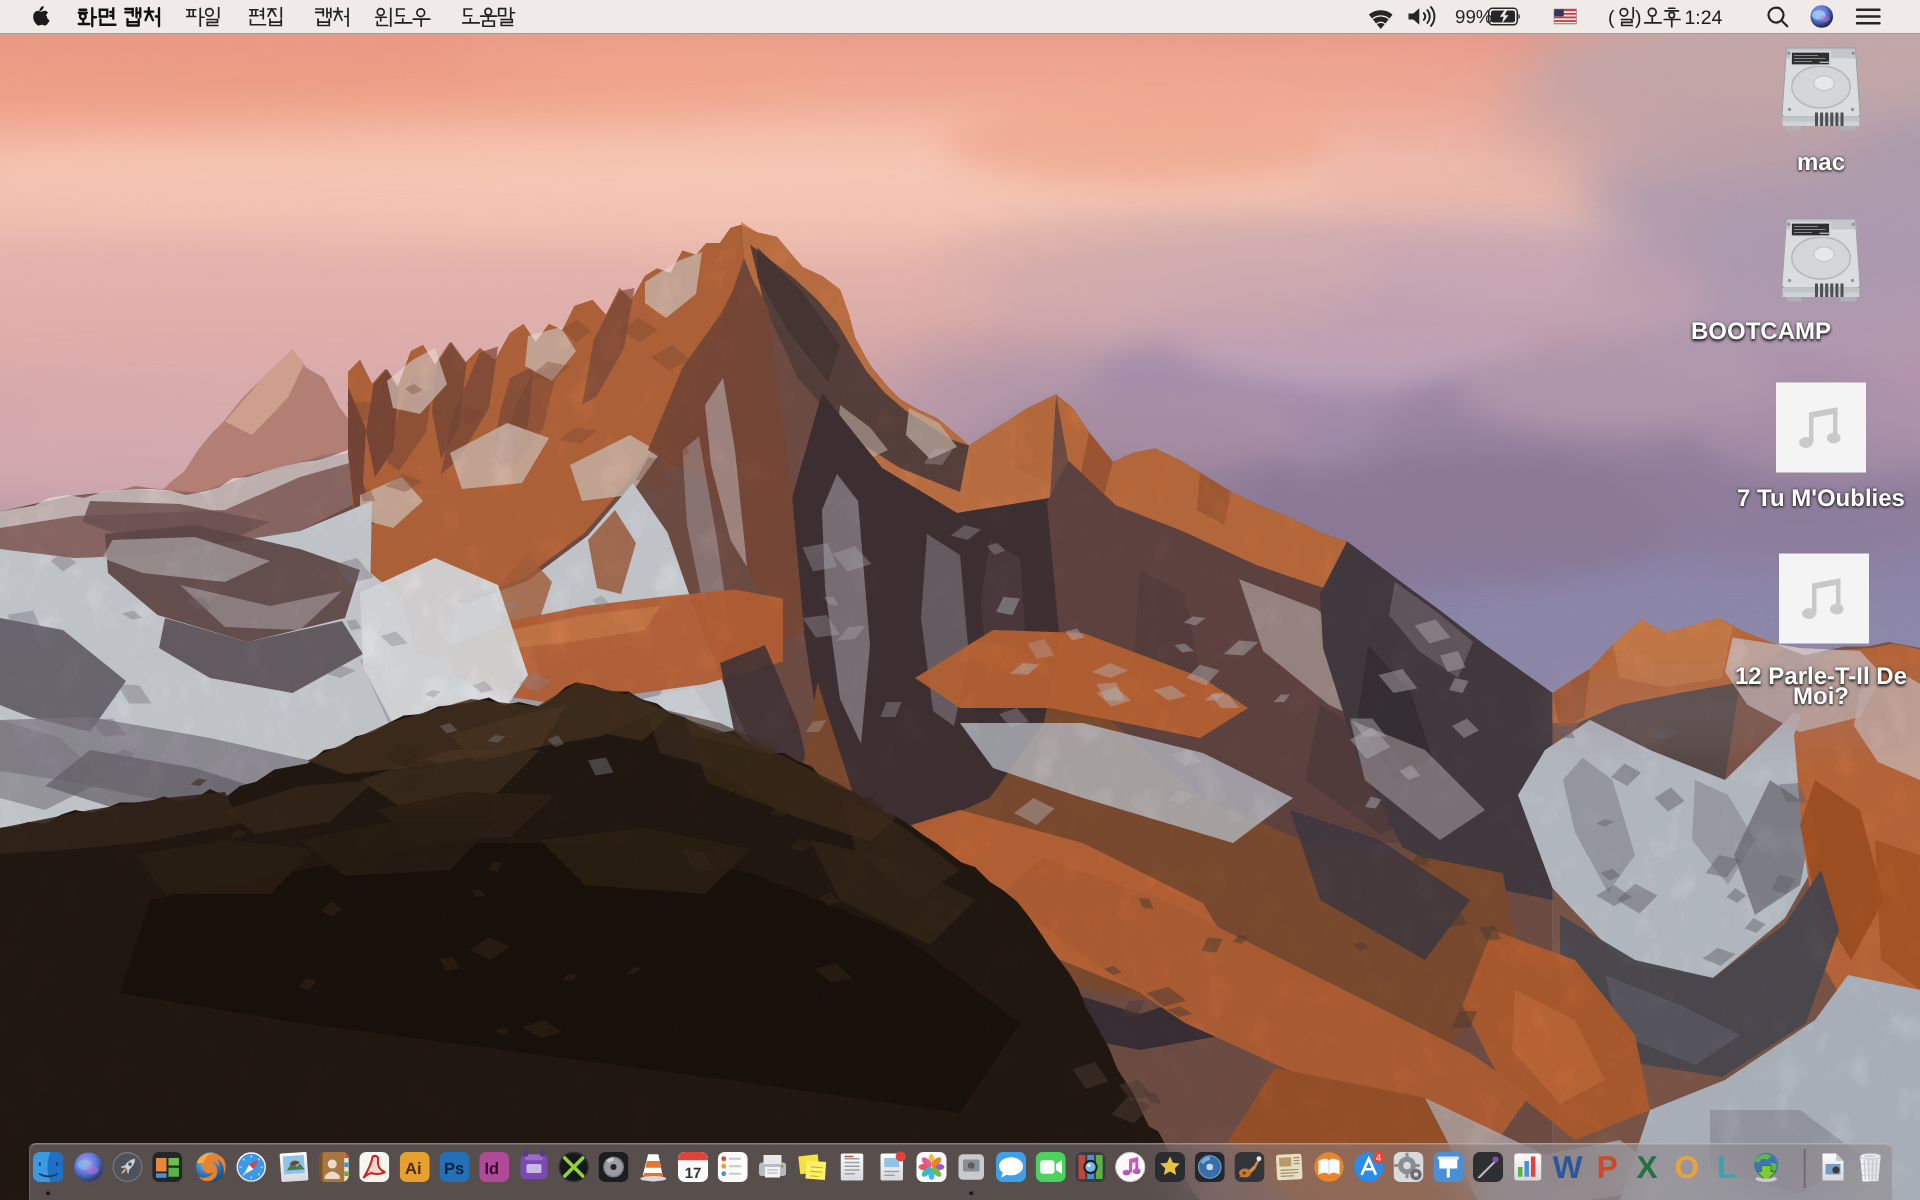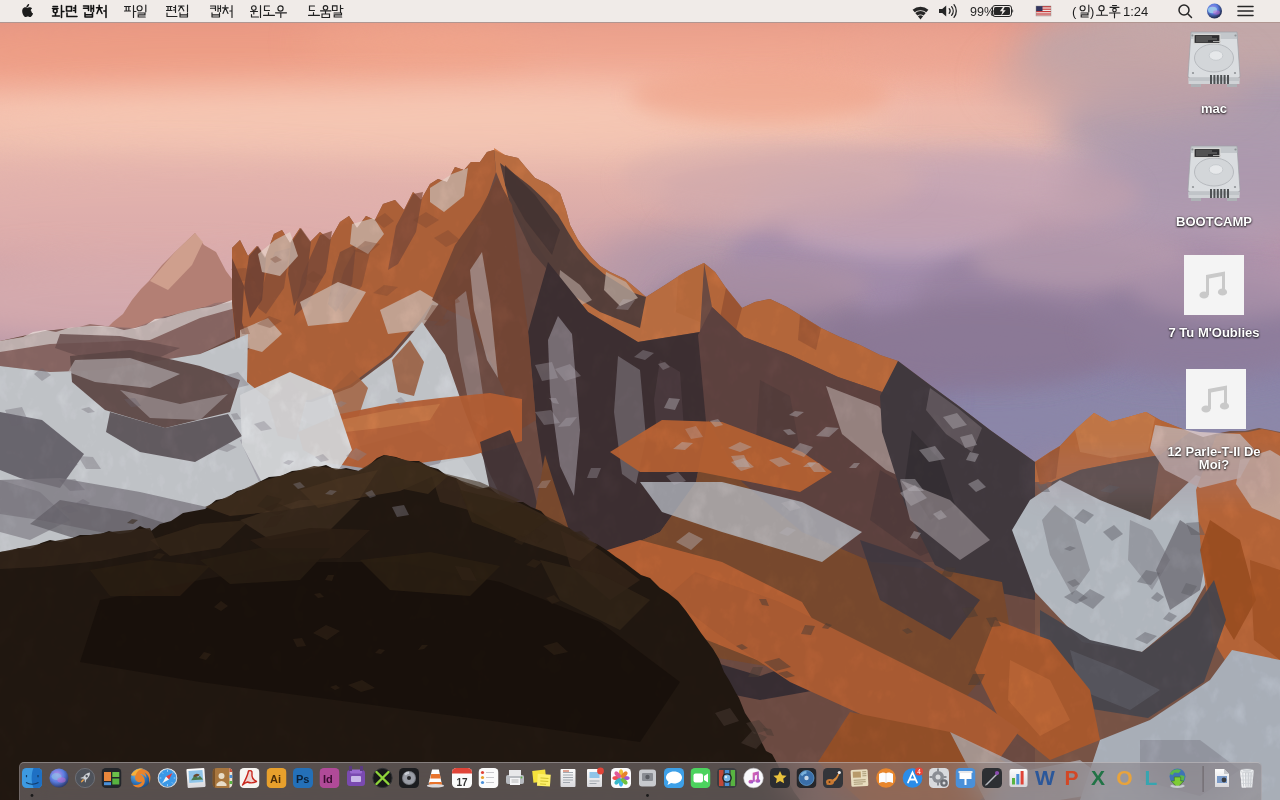--- a/index.html
+++ b/index.html
@@ -1,20 +1,20 @@
 <!DOCTYPE html>
 <html><head>
 <meta charset="utf-8">
 <style>
   html,body{margin:0;padding:0;}
   body{width:1280px;height:800px;overflow:hidden;font-family:"Liberation Sans",sans-serif;}
   #screen{position:relative;width:1280px;height:800px;background:#8d86a6;}
   #wall{position:absolute;left:0;top:0;}
   #menubar{position:absolute;left:0;top:0;width:1180px;height:23px;}
-  .dlabel{position:absolute;width:120px;text-align:center;color:#fff;font-size:13px;font-weight:bold;
+  .dlabel{position:absolute;width:120px;text-align:center;color:#fff;font-size:16px;font-weight:bold;
     text-shadow:0 1px 2px rgba(0,0,0,.85), 0 0 2px rgba(0,0,0,.5);line-height:13px;}
   #dock{position:absolute;left:0;top:760px;width:1280px;height:40px;}
   #dockbg{position:absolute;left:19px;top:762px;width:1243px;height:38px;border-radius:5px 5px 0 0;
     background:rgba(138,130,134,0.52);backdrop-filter:blur(16px) saturate(1.1);
     border-top:1px solid rgba(255,255,255,0.28);border-left:1px solid rgba(255,255,255,0.15);border-right:1px solid rgba(255,255,255,0.15);box-sizing:border-box;}
 </style>
 </head>
 <body>
 <div id="screen">
 <svg id="wall" width="1280" height="800" viewBox="0 0 1280 800">
@@ -536,21 +536,21 @@
         <ellipse cx="38.5" cy="37" rx="4.6" ry="3.6"></ellipse>
       </g>
     </g>
   </defs>
   <use href="#hd" x="3" y="0"></use>
   <use href="#hd" x="3" y="114"></use>
   <use href="#music" x="4" y="227"></use>
   <use href="#music" x="6" y="341"></use>
 </svg>
 <div class="dlabel" style="left:1154px;top:102px">mac</div>
-<div class="dlabel" style="left:1154px;top:215px">BOOTCAMP</div>
+<div class="dlabel" style="left:1114px;top:215px">BOOTCAMP</div>
 <div class="dlabel" style="left:1154px;top:326px">7 Tu M'Oublies</div>
 <div class="dlabel" style="left:1154px;top:445px">12 Parle-T-Il De<br>Moi?</div>
 </div>
 
 <div id="dockbg"></div>
 <div id="dock">
 <svg width="1280" height="40" viewBox="0 0 1280 40">
 <defs>
   <clipPath id="rr">
             <rect x="-10" y="-10" width="20" height="20" rx="4.5"></rect>

